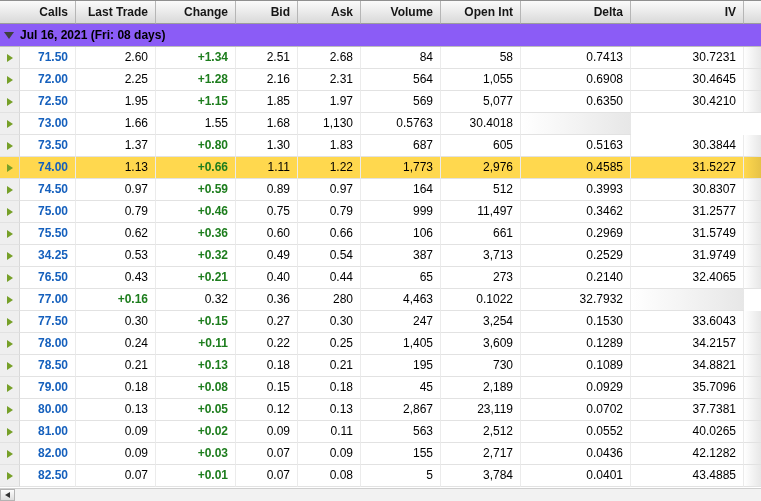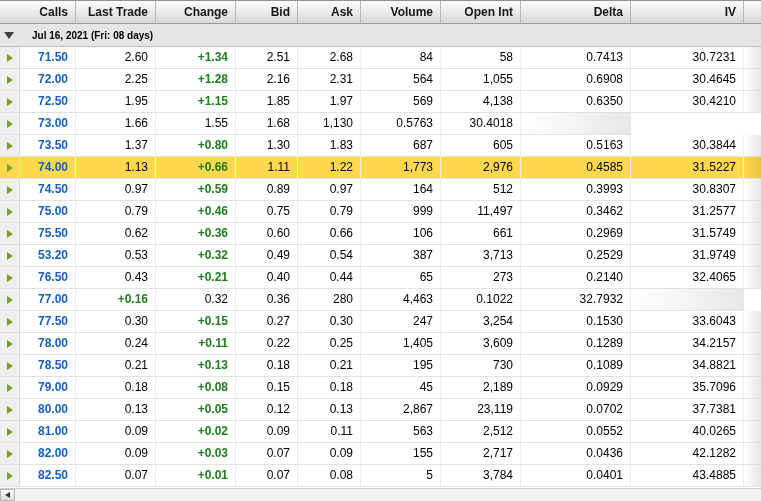--- a/index.html
+++ b/index.html
@@ -14,23 +14,23 @@
     background:linear-gradient(#fbfbfb,#d9d9d9);
     border-right:1px solid #b6b6b6;border-bottom:1px solid #9c9c9c;
     font-weight:bold;font-size:12px;color:#161616;
     text-align:right;padding:0 7px 7px 2px;line-height:22px;height:23px;
     box-sizing:border-box;white-space:nowrap;overflow:hidden;cursor:default;
   }
   .hcell.calls{grid-column:1 / 3;}
   .hcell.filler-h{border-right:none;}
   
   .group-row{
-    height:23px;min-height:23px;background:#e5e5e5;border-bottom:1px solid #bdbdbd;
-    display:flex;align-items:center;gap:18px;padding-left:4px;
-    font-weight:bold;font-size:10px;color:#000;box-sizing:border-box;
+    height:23px;min-height:23px;background:#8b5cf6;border-bottom:1px solid #bdbdbd;
+    display:flex;align-items:center;gap:6px;padding-left:4px;
+    font-weight:bold;font-size:12px;color:#000;box-sizing:border-box;
   }
   .tri-down{width:0;height:0;border-left:5px solid transparent;border-right:5px solid transparent;border-top:7px solid var(--group-triangle,#3f3f3f);}
   
   .rows{flex:1;overflow:hidden;}
   .row{height:22px;}
   .cell{
     border-right:1px solid #ebebeb;border-bottom:1px solid #e2e2e2;
     text-align:right;padding:0 7px 0 2px;font-size:12px;line-height:21px;color:#000;
     white-space:nowrap;overflow:hidden;box-sizing:border-box;background:#fff;cursor:default;
   }
@@ -103,21 +103,21 @@
       <div class="grid row">
         <div class="cell arrow-cell">
           <span class="tri-right"></span>
         </div>
         <div class="cell strike">72.50</div>
         <div class="cell">1.95</div>
         <div class="cell change">+1.15</div>
         <div class="cell">1.85</div>
         <div class="cell">1.97</div>
         <div class="cell">569</div>
-        <div class="cell">4,138</div>
+        <div class="cell">5,077</div>
         <div class="cell">0.6350</div>
         <div class="cell">30.4210</div>
         <div class="cell filler"></div>
       </div>
       <div class="grid row">
         <div class="cell arrow-cell">
           <span class="tri-right"></span>
         </div>
         <div class="cell strike">73.00</div>
         <div class="cell">1.66</div>
@@ -200,21 +200,21 @@
         <div class="cell">106</div>
         <div class="cell">661</div>
         <div class="cell">0.2969</div>
         <div class="cell">31.5749</div>
         <div class="cell filler"></div>
       </div>
       <div class="grid row">
         <div class="cell arrow-cell">
           <span class="tri-right"></span>
         </div>
-        <div class="cell strike">53.20</div>
+        <div class="cell strike">34.25</div>
         <div class="cell">0.53</div>
         <div class="cell change">+0.32</div>
         <div class="cell">0.49</div>
         <div class="cell">0.54</div>
         <div class="cell">387</div>
         <div class="cell">3,713</div>
         <div class="cell">0.2529</div>
         <div class="cell">31.9749</div>
         <div class="cell filler"></div>
       </div>

